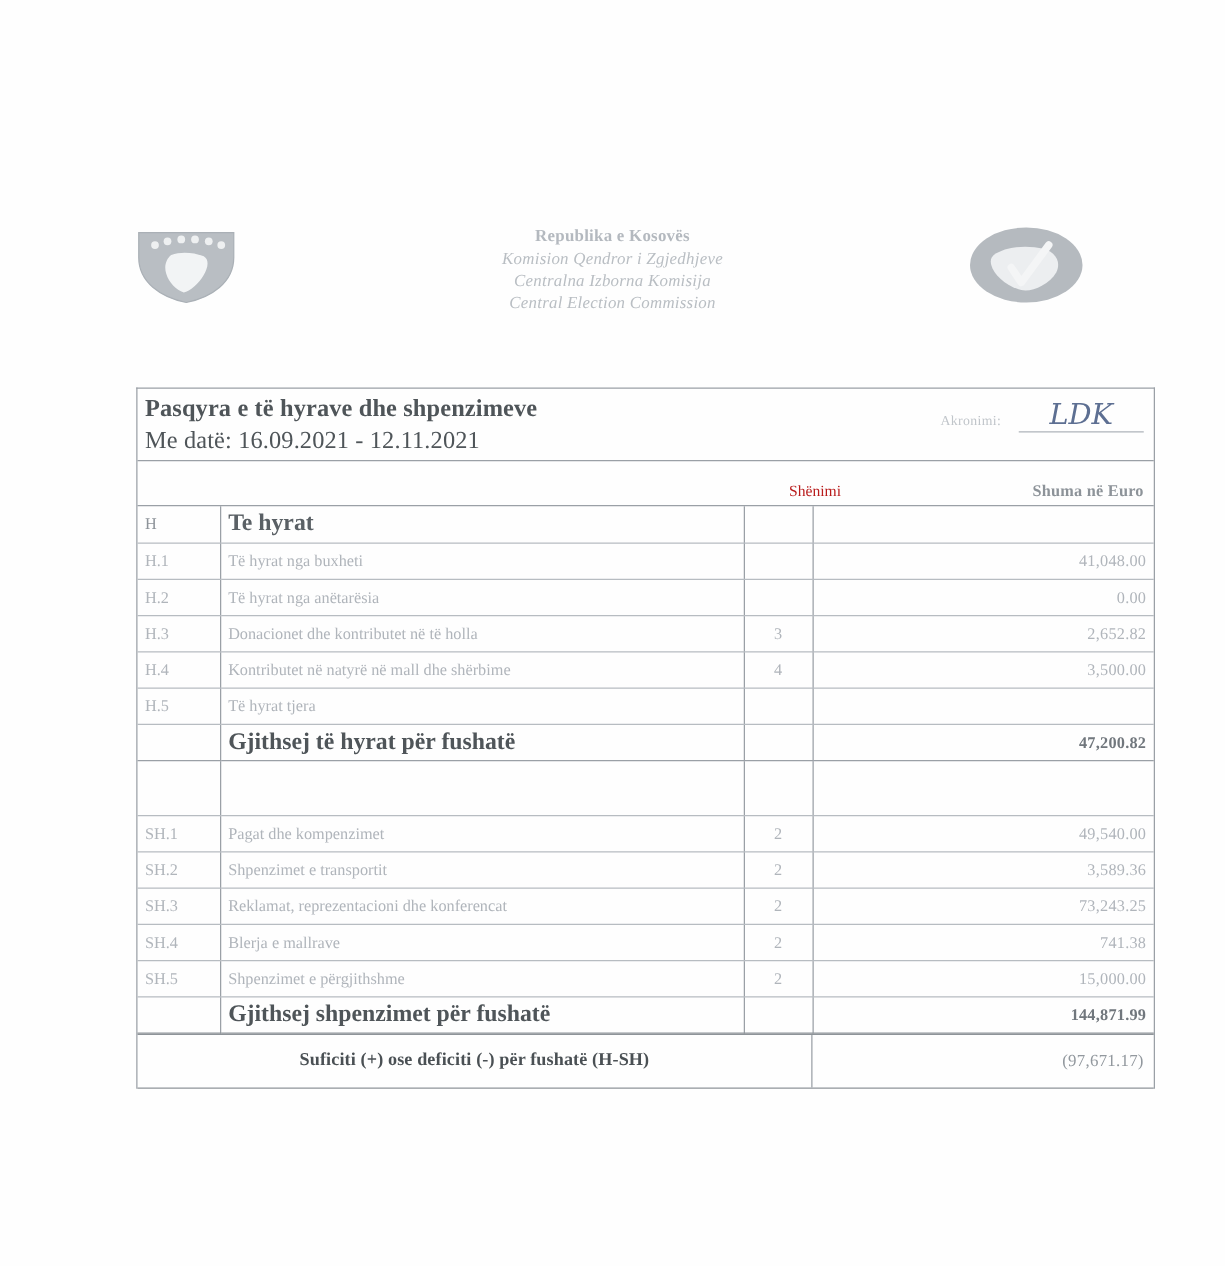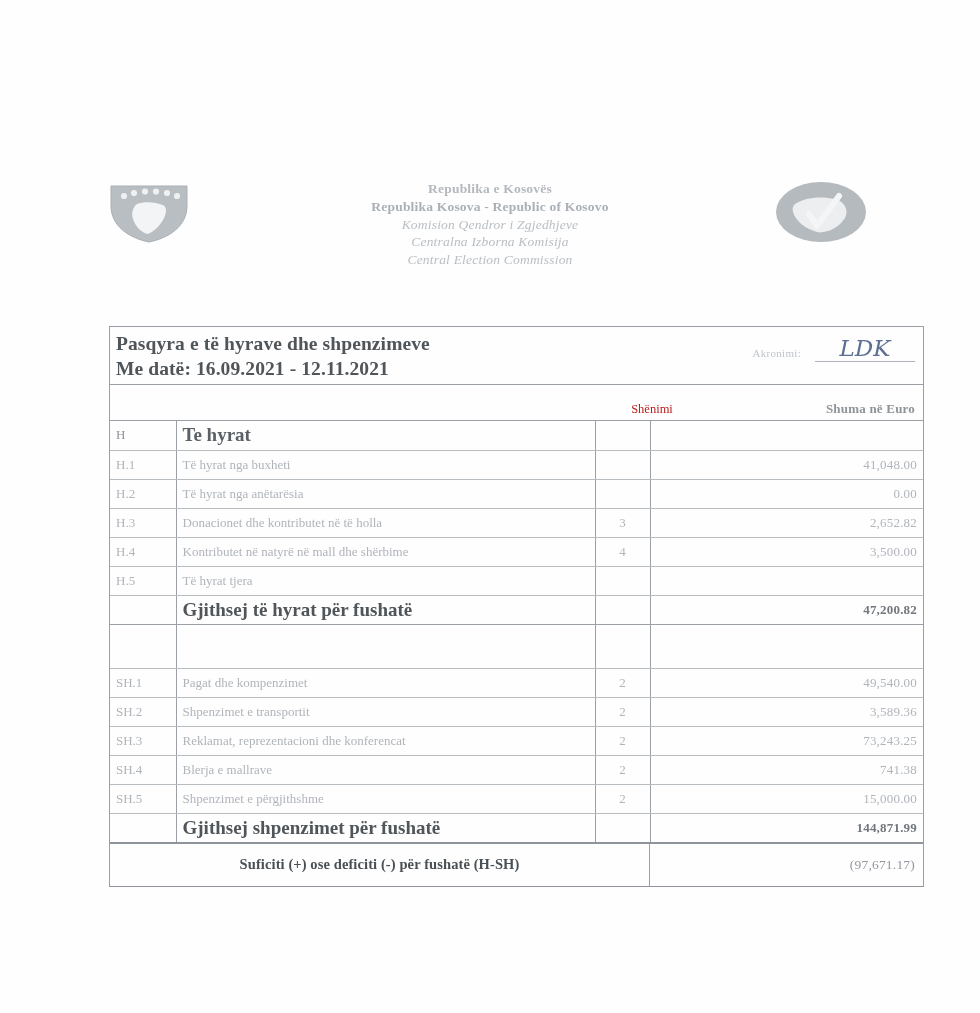--- a/index.html
+++ b/index.html
@@ -59,21 +59,21 @@
     white-space: nowrap;
   }
   .org-line.b1 { font-weight: bold; color: #b4b9bf; }
   .org-line.b2 { font-weight: bold; color: #aab0b6; }
   .org-line.it { font-style: italic; color: #b9bec3; }
 
   
   .sheet {
     position: absolute;
     left: 109px;
-    top: 326px;
+    top: 310px;
     width: 815px;
     border: 1.6px solid #9aa0a6;
     border-bottom: none;
     box-sizing: border-box;
   }
 
   .title-block {
     position: relative;
     height: 58px;
     border-bottom: 1.4px solid #9aa0a6;
@@ -82,21 +82,21 @@
   }
   .doc-title {
     font-size: 19.5px;
     font-weight: bold;
     color: #4f5559;
     line-height: 1.28;
     letter-spacing: .1px;
   }
   .doc-subtitle {
     font-size: 19.5px;
-    font-weight: bold;
+    font-weight: normal;
     color: #4f5559;
     line-height: 1.22;
     letter-spacing: .1px;
   }
   .acronym-wrap {
     position: absolute;
     right: 8px;
     top: 9px;
     display: flex;
     align-items: flex-end;
@@ -239,21 +239,20 @@
           <circle cx="60" cy="11" r="3.1"></circle>
           <circle cx="70" cy="14" r="3.1"></circle>
         </g>
         <path d="M30 22 C38 19 48 20 56 23 C61 26 59 33 56 38 C52 45 45 51 40 52
                  C34 50 28 44 26 37 C24 31 26 25 30 22 Z" fill="#f2f4f5"></path>
       </svg>
     </div>
 
     <div class="org-lines">
       <div class="org-line b1">Republika e Kosovës</div>
-      <div class="org-line b2">Republika Kosova - Republic of Kosovo</div>
       <div class="org-line it">Komision Qendror i Zgjedhjeve</div>
       <div class="org-line it">Centralna Izborna Komisija</div>
       <div class="org-line it">Central Election Commission</div>
     </div>
 
     <div class="emblem-right">
       <svg viewBox="0 0 96 64" width="96" height="64" aria-hidden="true">
         <ellipse cx="48" cy="32" rx="45" ry="30" fill="#b5babf"></ellipse>
         <path d="M22 24 C32 17 48 16 62 19 C72 22 76 30 72 38 C66 48 52 54 44 52
                  C32 49 22 40 20 32 C19 28 20 26 22 24 Z" fill="#eceef0"></path>

